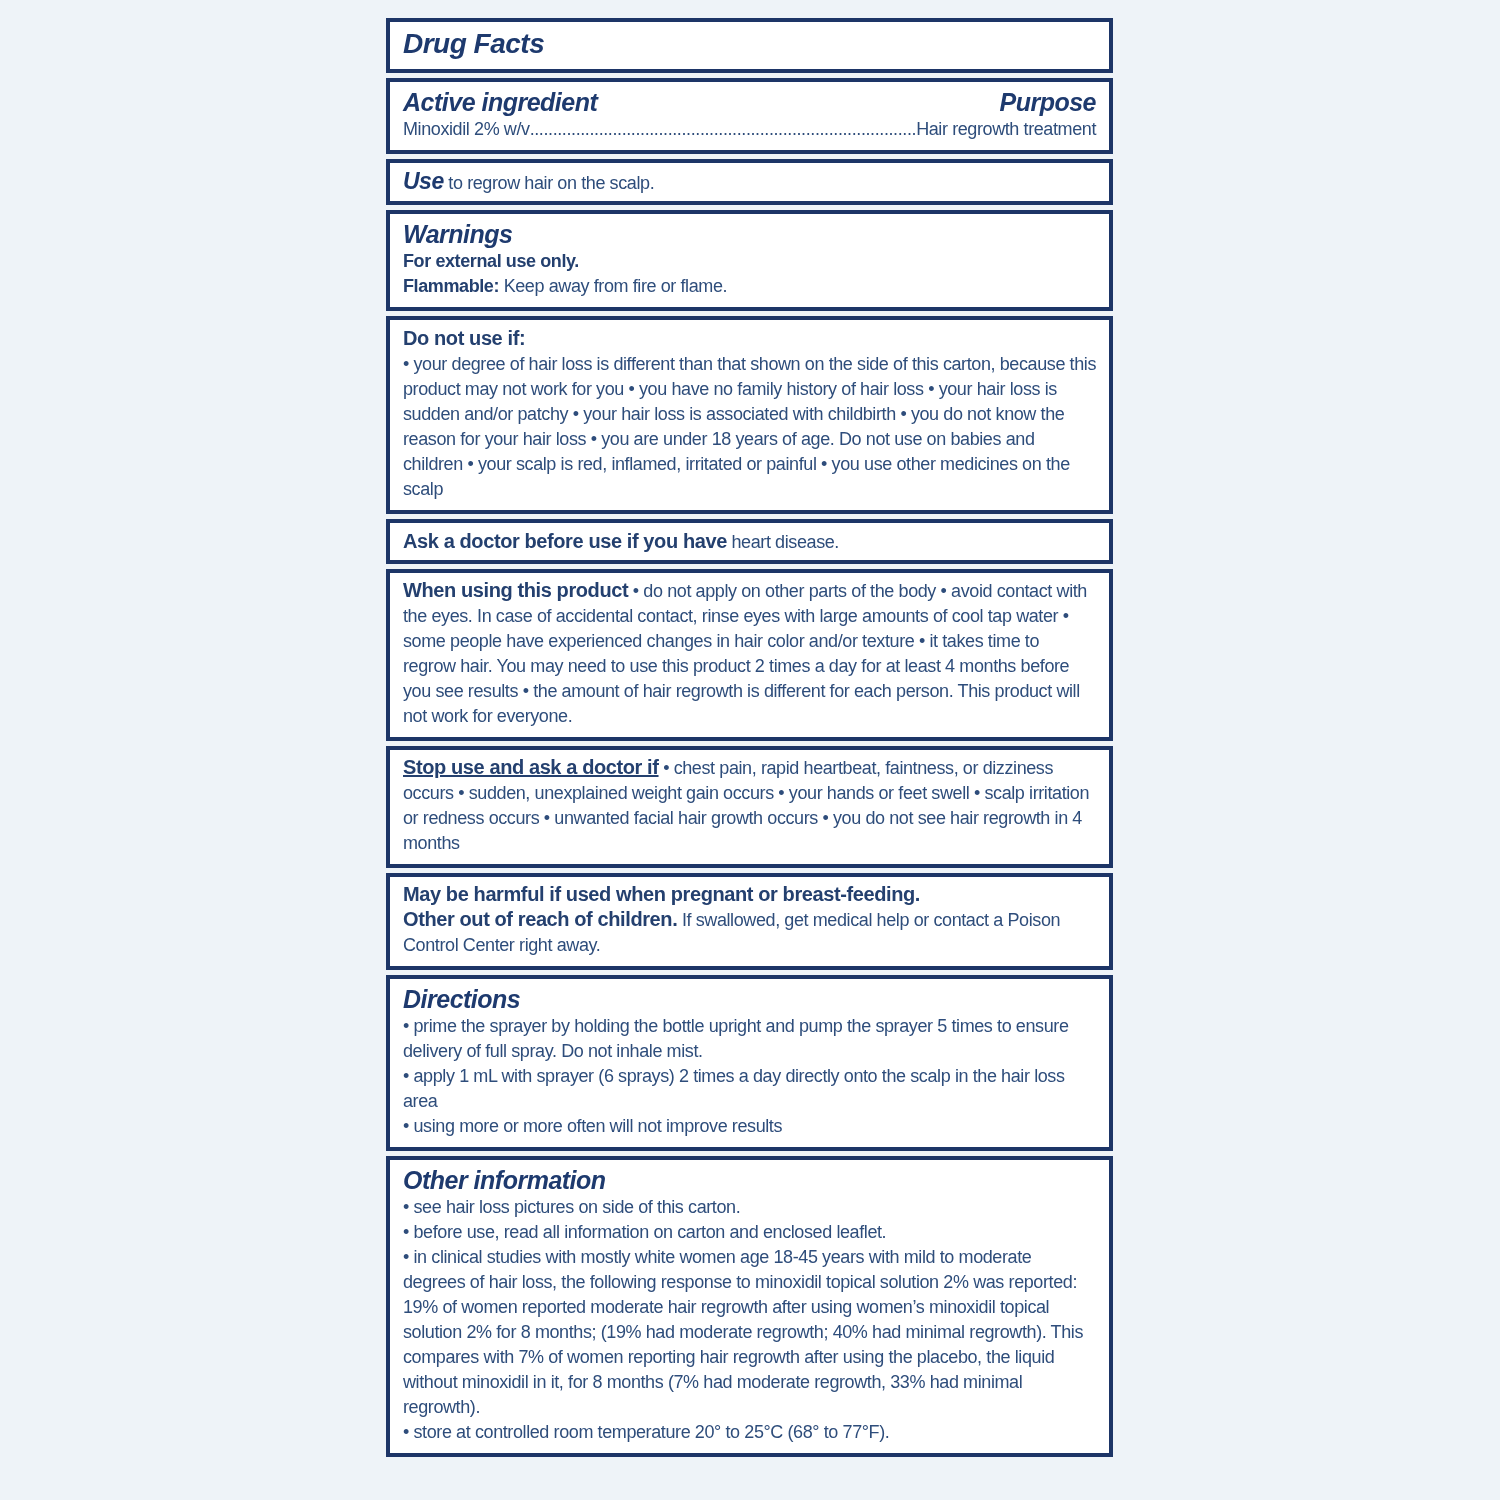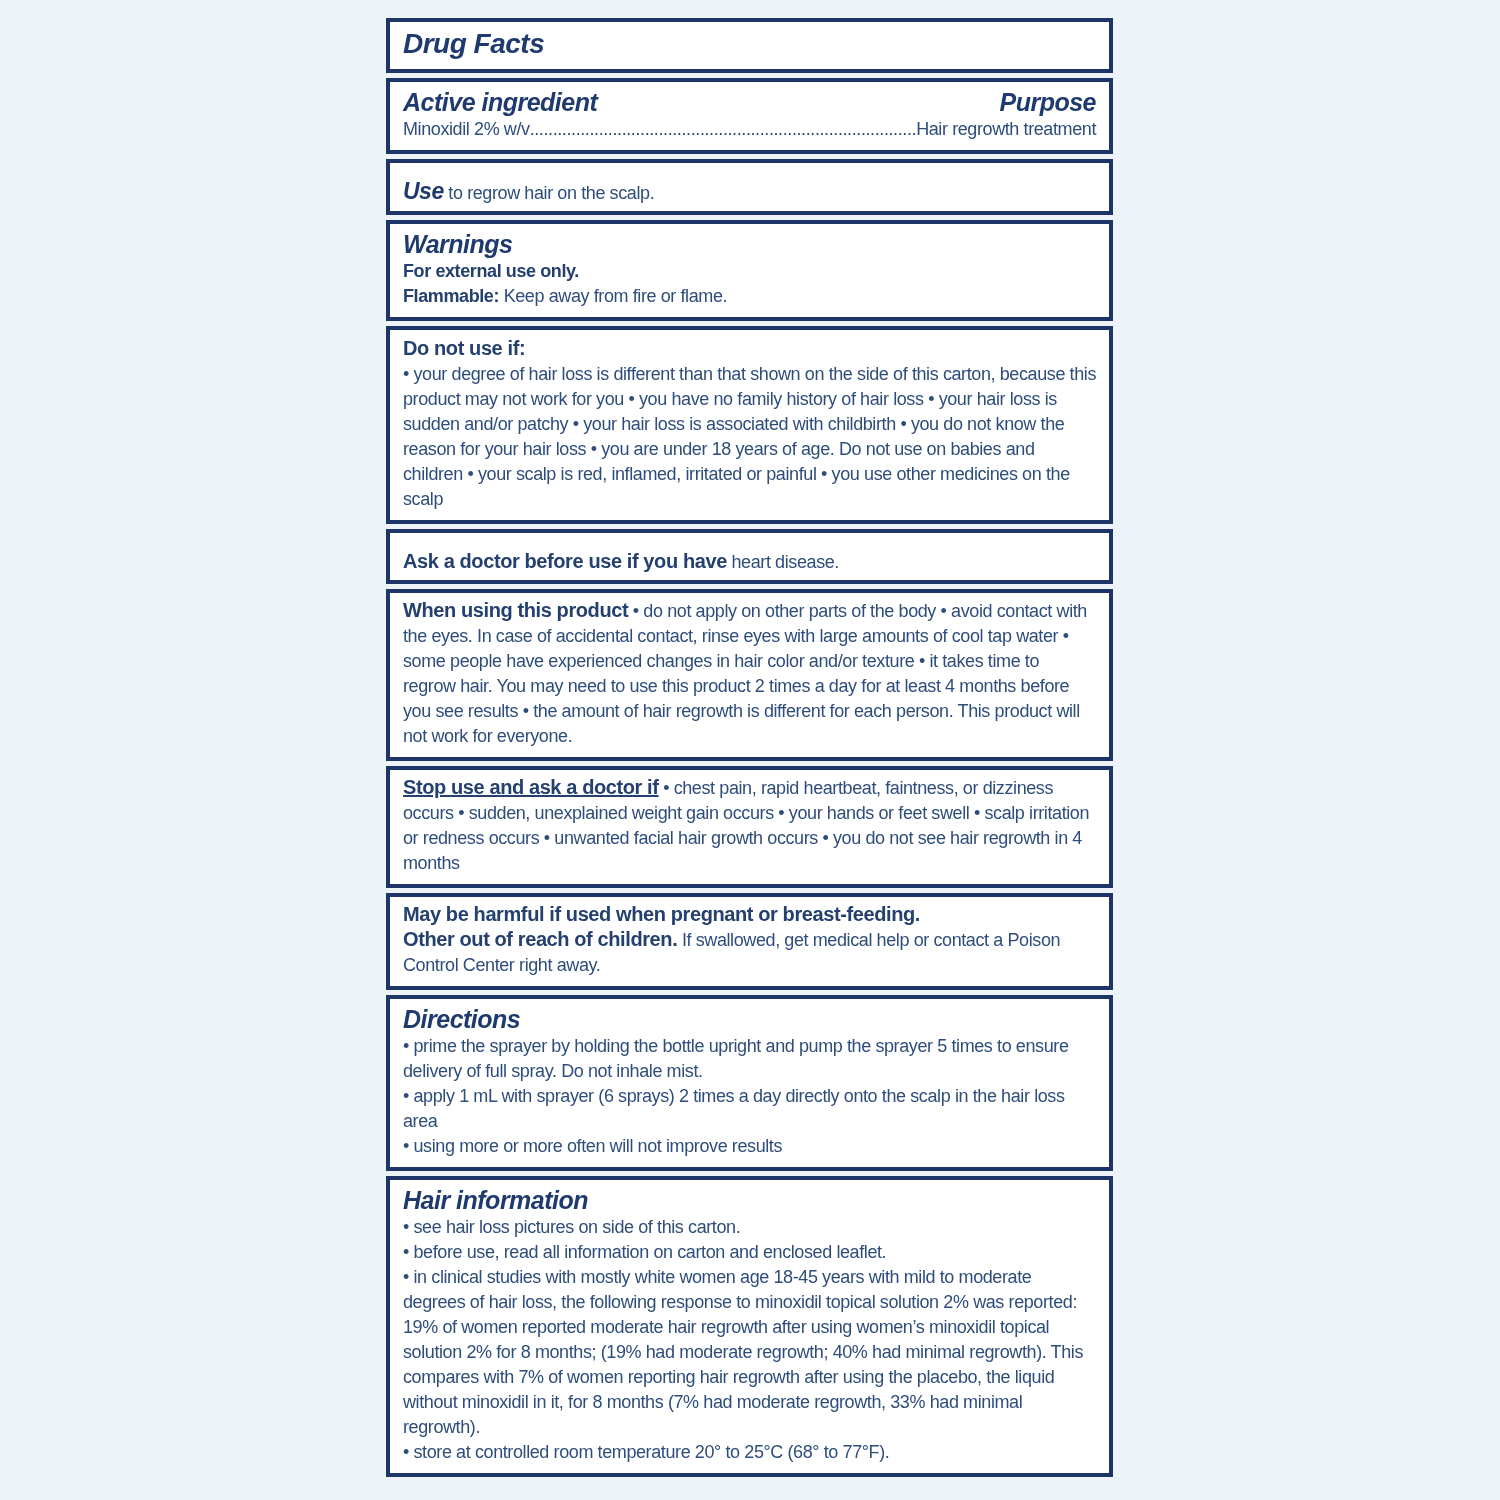--- a/index.html
+++ b/index.html
@@ -67,21 +67,21 @@
     overflow:hidden;
     white-space:nowrap;
   }
   .use-head{
     font-style:italic;
     font-weight:bold;
     font-size:23px;
     letter-spacing:-0.5px;
     color:#1e3a6e;
   }
-  .tight{padding-top:16px;padding-bottom:5px;}
+  .tight{padding-top:6px;padding-bottom:5px;}
   .bullet-item{margin:0;}
 </style>
 </head>
 <body>
 
 <div class="label">
 
   <div class="box">
     <p class="h-italic drug-facts-title">Drug Facts</p>
   </div>
@@ -131,20 +131,20 @@
   </div>
 
   <div class="box">
     <p class="h-italic">Directions</p>
     <p class="body-text bullet-item">• prime the sprayer by holding the bottle upright and pump the sprayer 5 times to ensure delivery of full spray. Do not inhale mist.</p>
     <p class="body-text bullet-item">• apply 1 mL with sprayer (6 sprays) 2 times a day directly onto the scalp in the hair loss area</p>
     <p class="body-text bullet-item">• using more or more often will not improve results</p>
   </div>
 
   <div class="box">
-    <p class="h-italic">Hair information</p>
+    <p class="h-italic">Other information</p>
     <p class="body-text bullet-item">• see hair loss pictures on side of this carton.</p>
     <p class="body-text bullet-item">• before use, read all information on carton and enclosed leaflet.</p>
     <p class="body-text bullet-item">• in clinical studies with mostly white women age 18-45 years with mild to moderate degrees of hair loss, the following response to minoxidil topical solution 2% was reported: 19% of women reported moderate hair regrowth after using women’s minoxidil topical solution 2% for 8 months; (19% had moderate regrowth; 40% had minimal regrowth). This compares with 7% of women reporting hair regrowth after using the placebo, the liquid without minoxidil in it, for 8 months (7% had moderate regrowth, 33% had minimal regrowth).</p>
     <p class="body-text bullet-item">• store at controlled room temperature 20° to 25°C (68° to 77°F).</p>
   </div>
 
 </div>
 
 </body></html>

